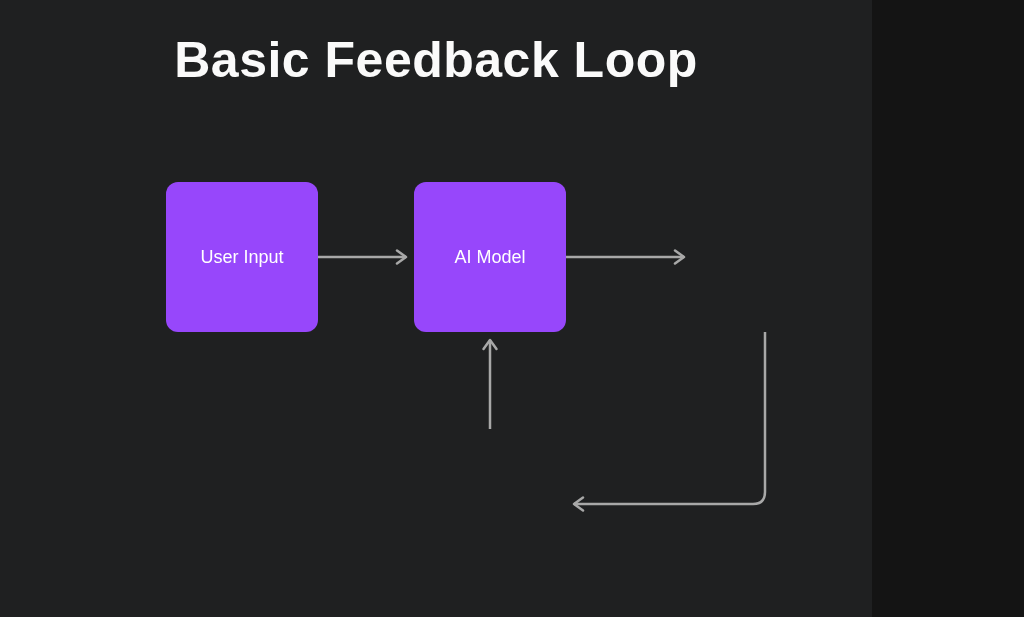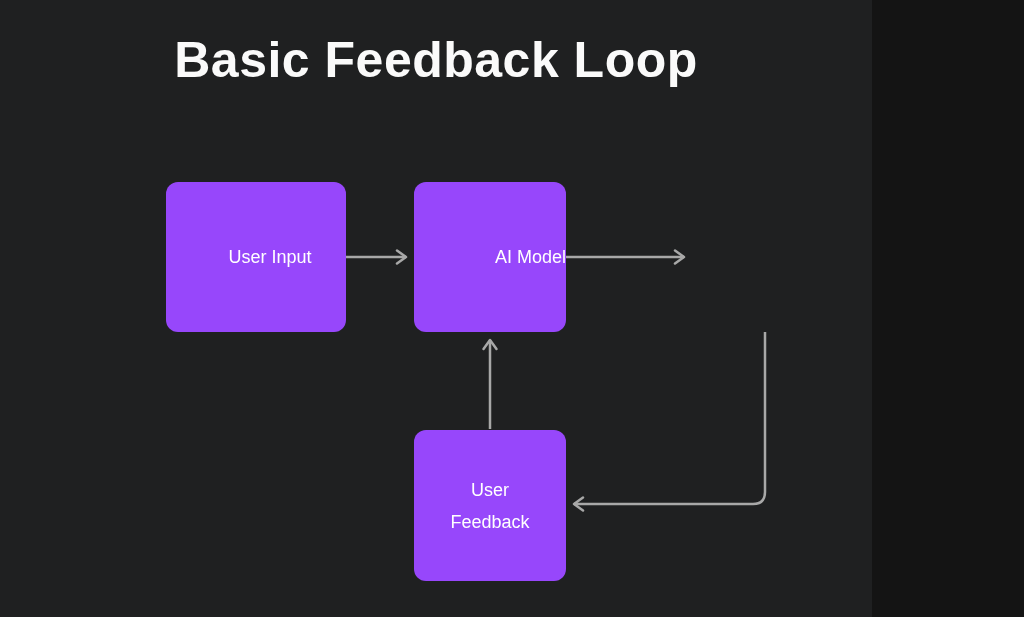--- a/index.html
+++ b/index.html
@@ -38,22 +38,22 @@
     justify-content: center;
     color: #ffffff;
     font-size: 18px;
     line-height: 32px;
     text-align: center;
   }
   .node .node-label {
     display: block;
     max-width: 100px;
   }
-  .node-user-input   { left: 166px; top: 182px; padding-left: 28px; }
-  .node-ai-model     { left: 414px; top: 182px; justify-content: flex-end; }
+  .node-user-input   { left: 166px; top: 182px; }
+  .node-ai-model     { left: 414px; top: 182px; }
   .node-output       { left: 690px; top: 182px; width: 150px; }
   .node-user-feedback{ left: 414px; top: 430px; height: 151px; }
   .edges {
     position: absolute;
     left: 0; top: 0;
     width: 1024px;
     height: 617px;
     pointer-events: none;
   }
   .edges path {
@@ -87,17 +87,14 @@
 
   <div class="node node-user-input">
     <span class="node-label">User Input</span>
   </div>
 
   <div class="node node-ai-model">
     <span class="node-label">AI Model</span>
   </div>
 
 
-  <div class="node node-user-feedback">
-    <span class="node-label">User Feedback</span>
-  </div>
 
 </div>
 
 </body></html>

